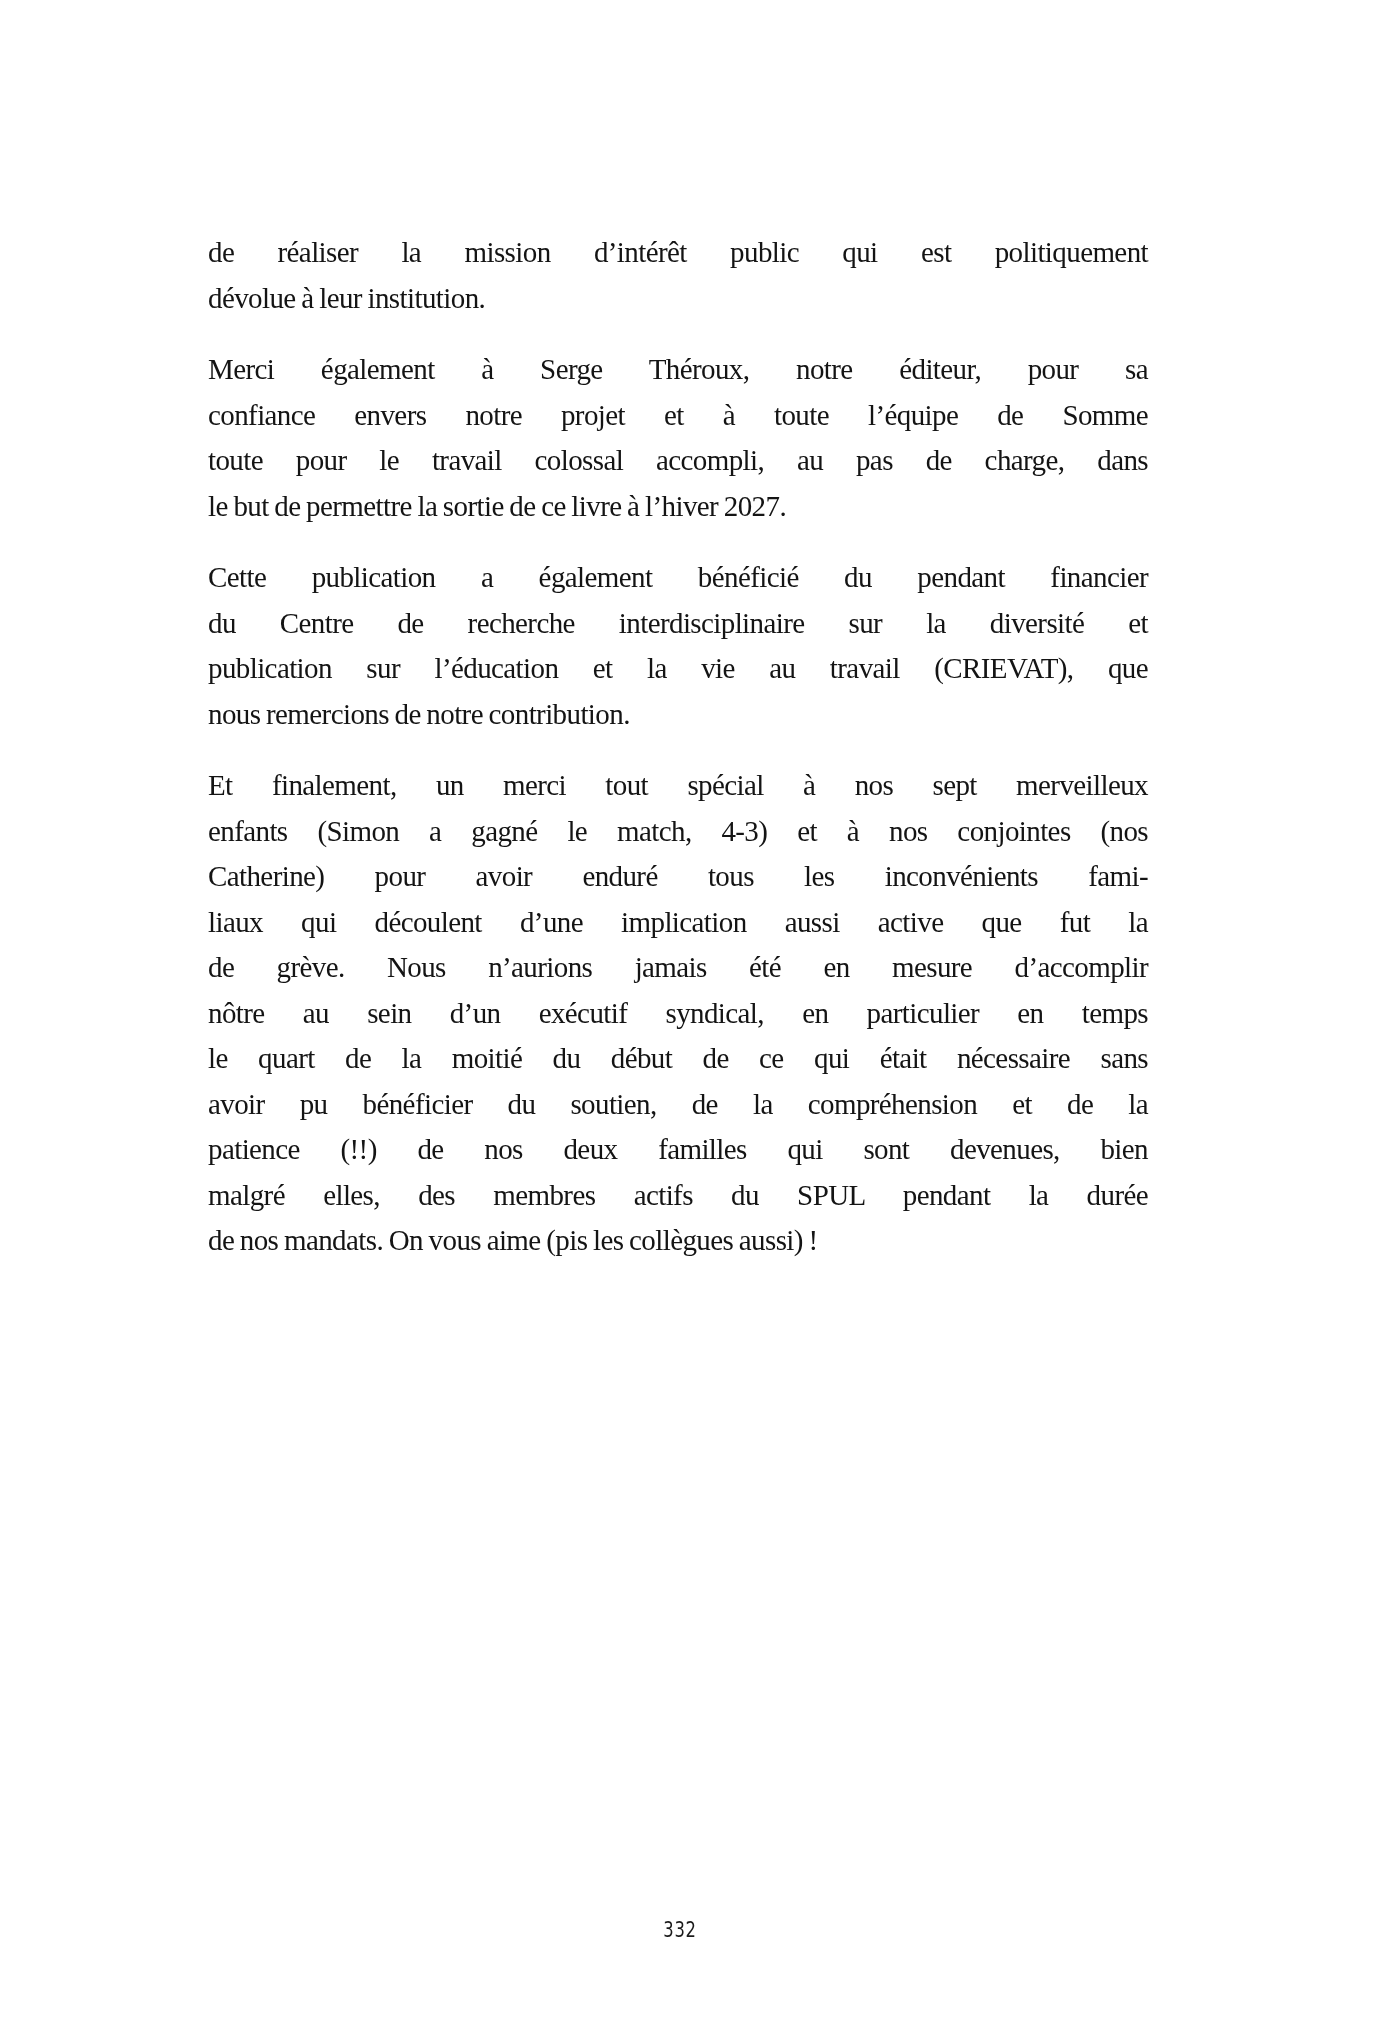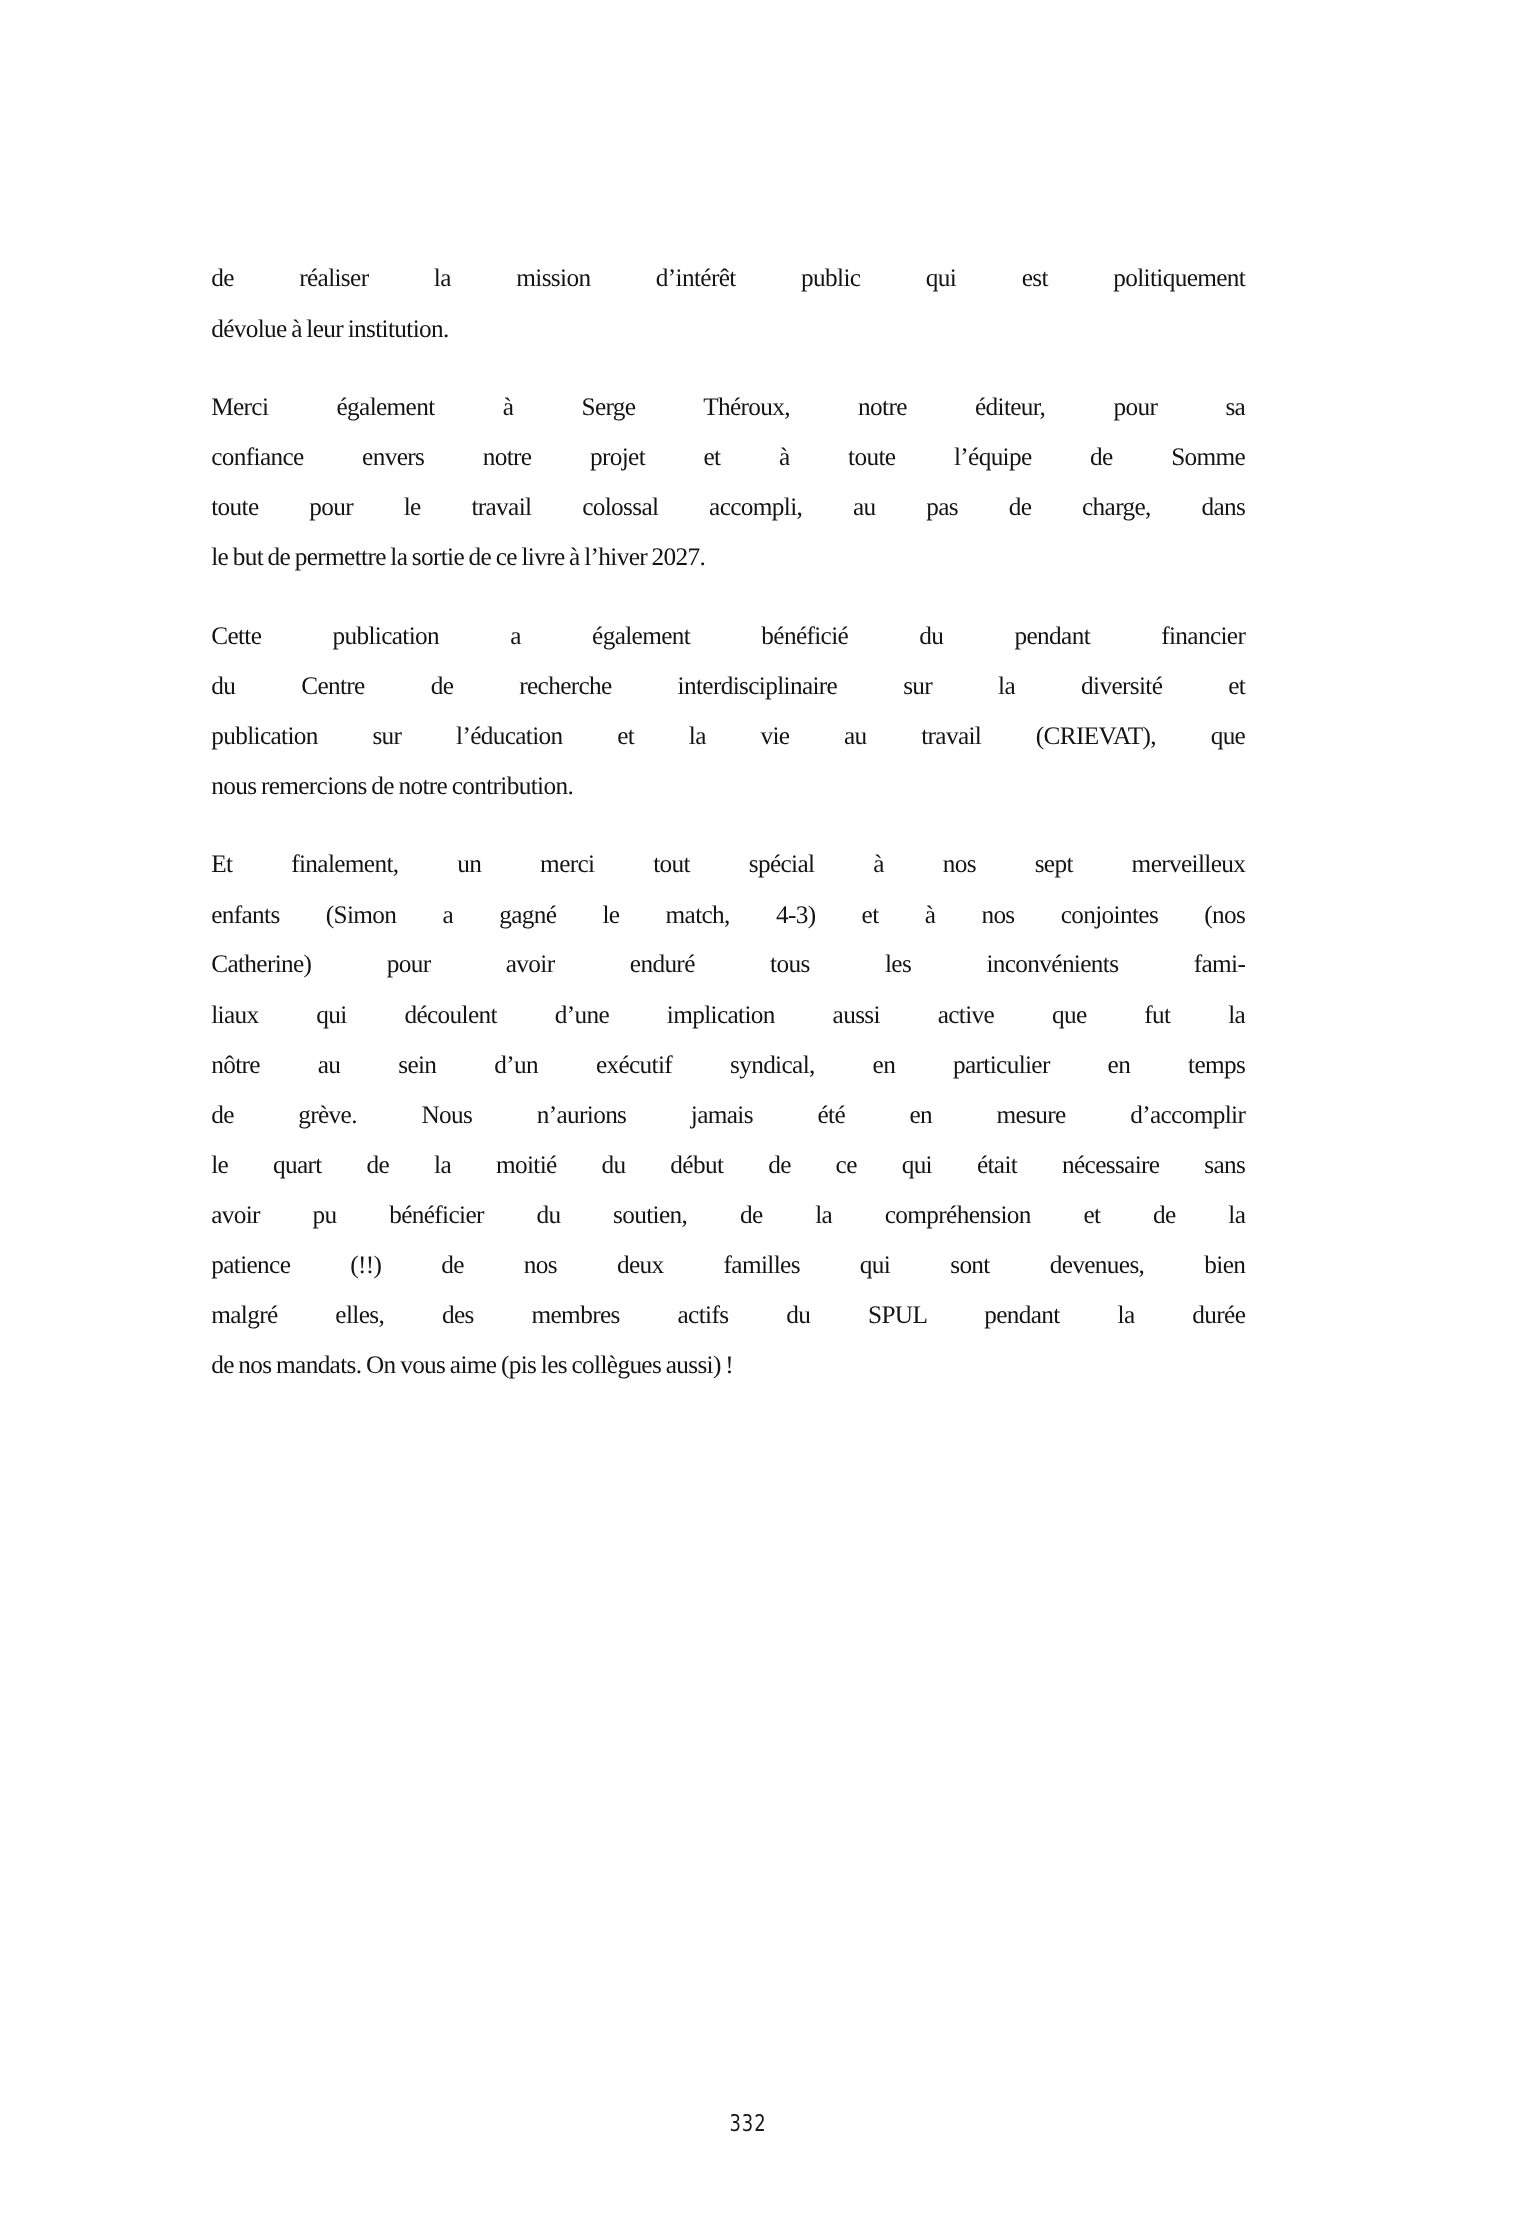--- a/index.html
+++ b/index.html
@@ -16,25 +16,25 @@
     }
     .page {
       position: absolute;
       left: 0; top: 0;
       width: 1400px;
       height: 2036px;
       background: #ffffff;
     }
     .text-block {
       position: absolute;
-      left: 192px;
+      left: 208px;
       top: 230px;
       width: 940px;
       font-family: "Liberation Serif", "DejaVu Serif", serif;
-      font-size: 23px;
+      font-size: 29px;
       line-height: 45.5px;
       letter-spacing: -0.6px;
       word-spacing: -1px;
     }
     .para {
       margin: 0 0 26px 0;
     }
     .line {
       display: block;
       white-space: nowrap;
@@ -82,22 +82,22 @@
       <span class="line">du Centre de recherche interdisciplinaire sur la diversité et</span>
       <span class="line">publication sur l’éducation et la vie au travail (CRIEVAT), que</span>
       <span class="line last">nous remercions de notre contribution.</span>
     </p>
 
     <p class="para">
       <span class="line">Et finalement, un merci tout spécial à nos sept merveilleux</span>
       <span class="line">enfants (Simon a gagné le match, 4-3) et à nos conjointes (nos</span>
       <span class="line">Catherine) pour avoir enduré tous les inconvénients fami-</span>
       <span class="line">liaux qui découlent d’une implication aussi active que fut la</span>
+      <span class="line">de grève. Nous n’aurions jamais été en mesure d’accomplir</span>
       <span class="line">nôtre au sein d’un exécutif syndical, en particulier en temps</span>
-      <span class="line">de grève. Nous n’aurions jamais été en mesure d’accomplir</span>
       <span class="line">le quart de la moitié du début de ce qui était nécessaire sans</span>
       <span class="line">avoir pu bénéficier du soutien, de la compréhension et de la</span>
       <span class="line">patience (!!) de nos deux familles qui sont devenues, bien</span>
       <span class="line">malgré elles, des membres actifs du SPUL pendant la durée</span>
       <span class="line last">de nos mandats. On vous aime (pis les collègues aussi) !</span>
     </p>
 
   </div>
 
   <div class="page-number">332</div>

